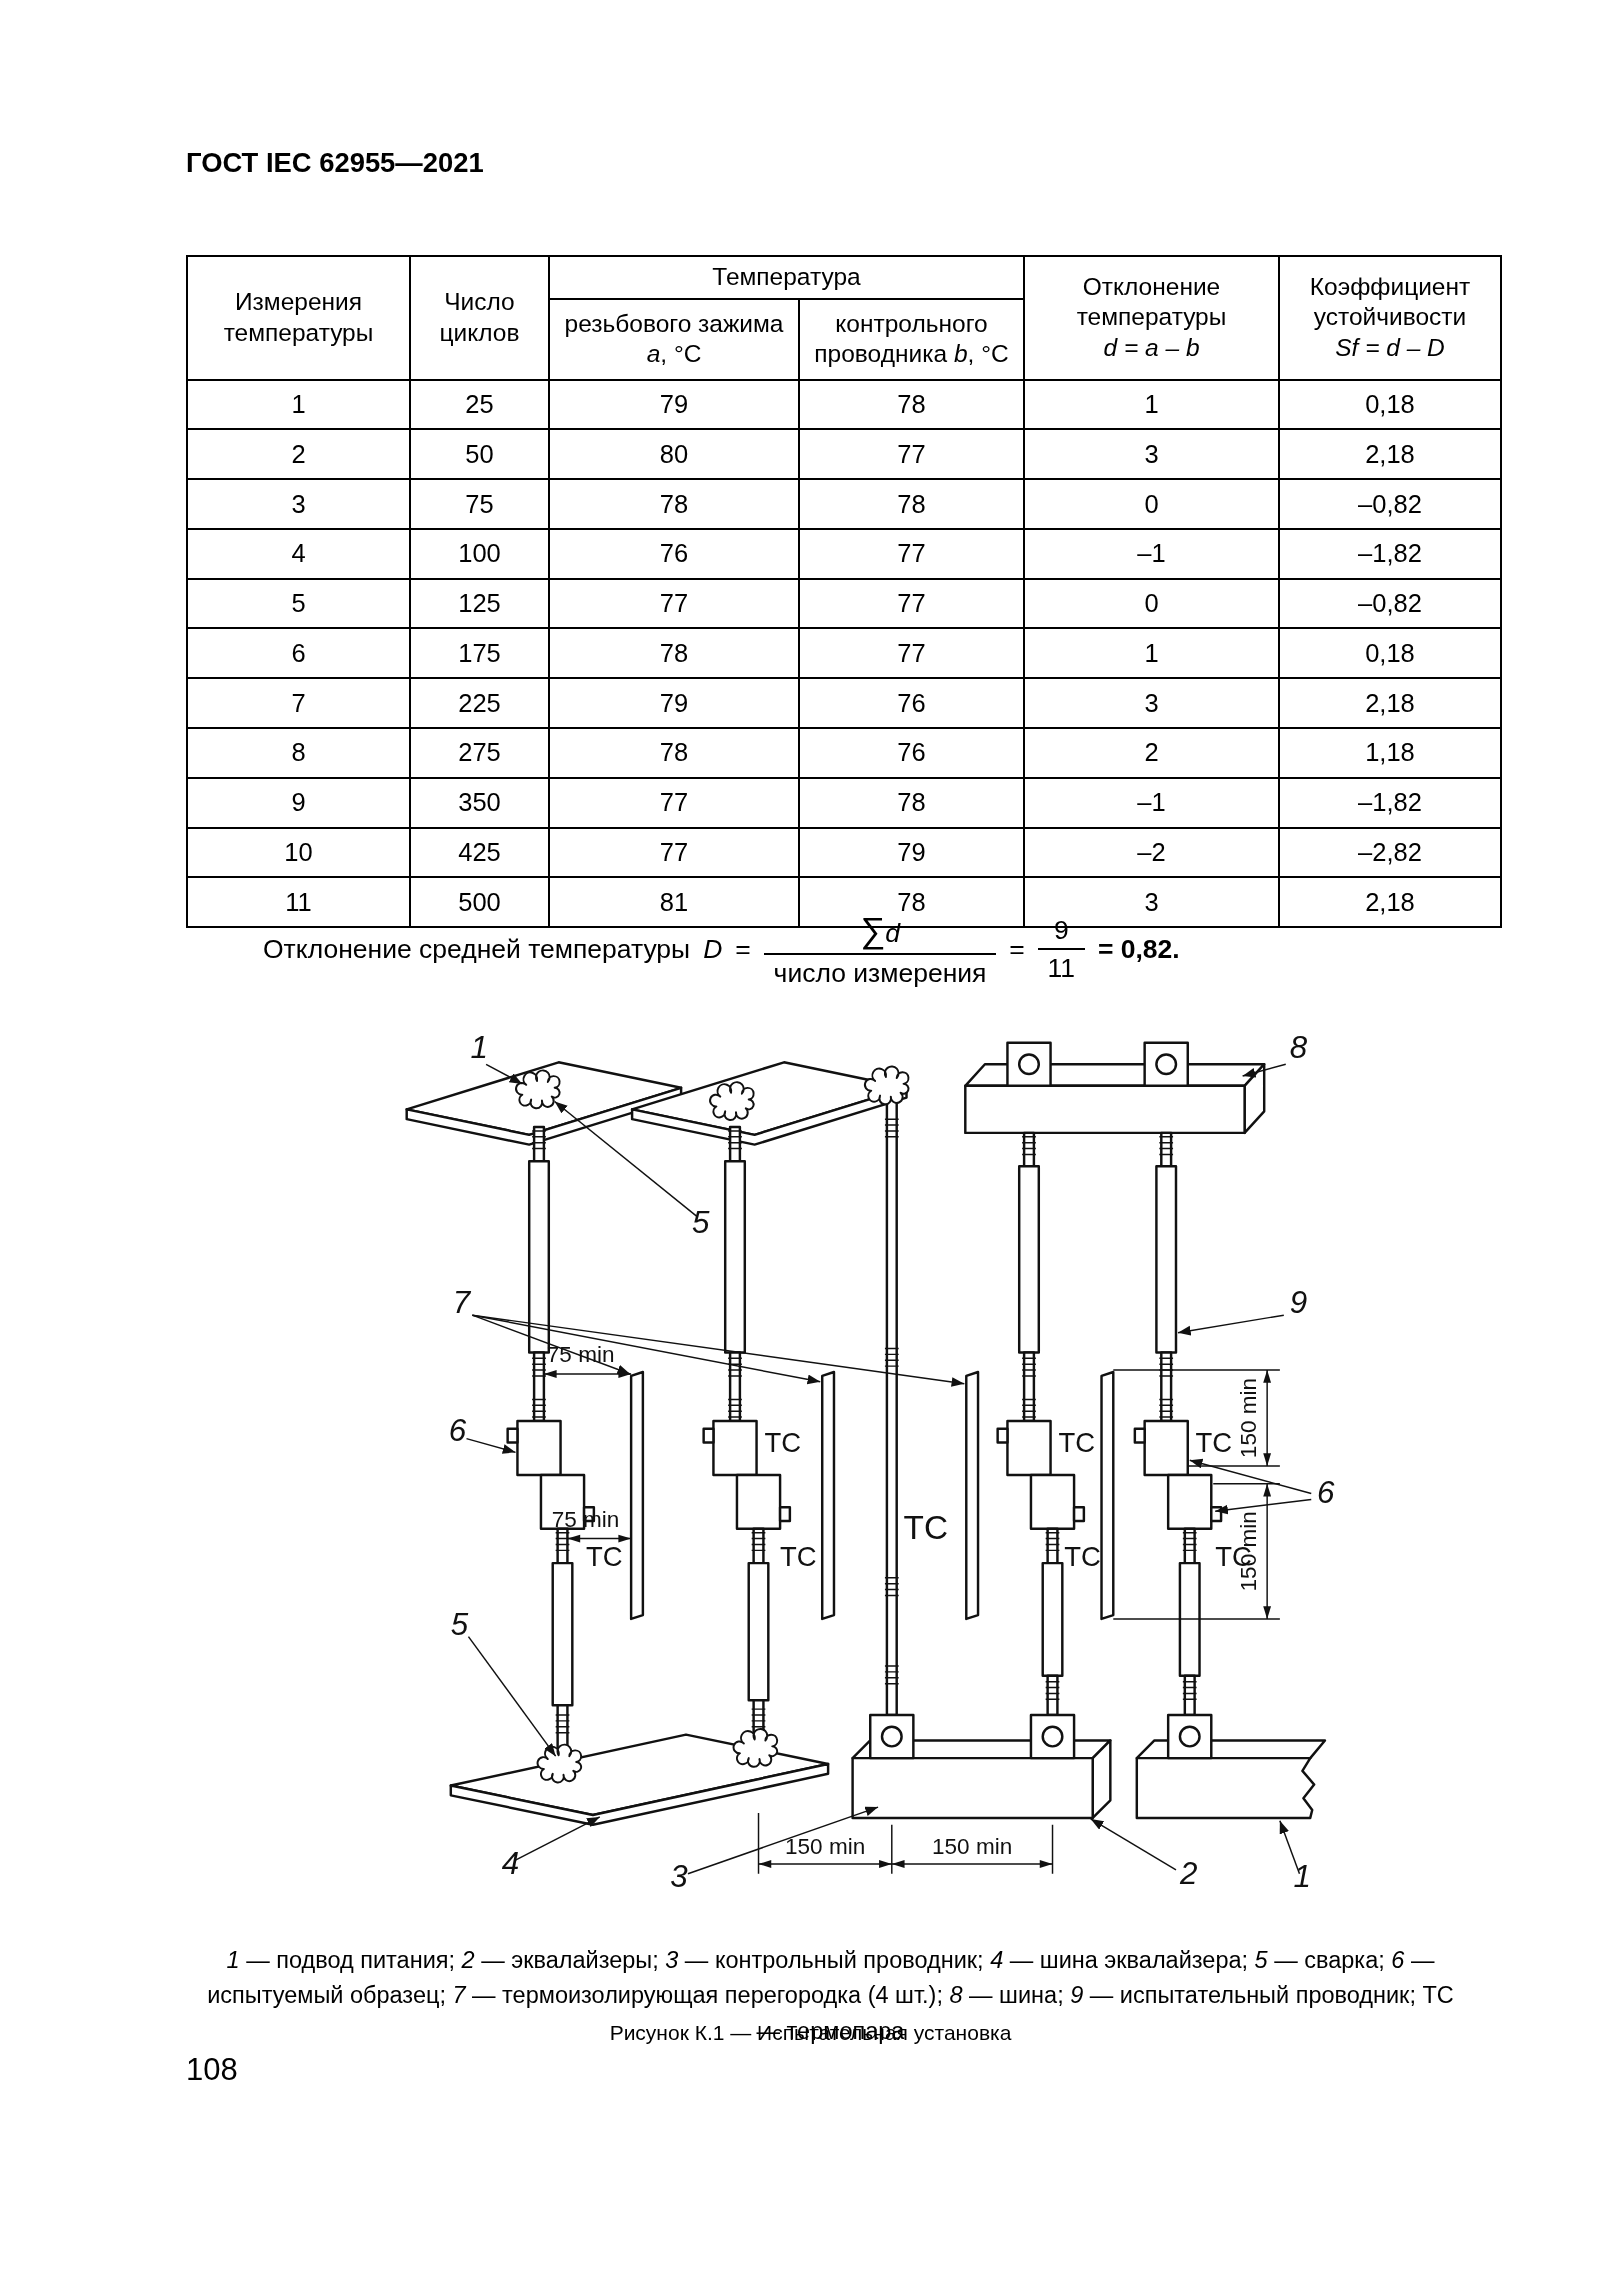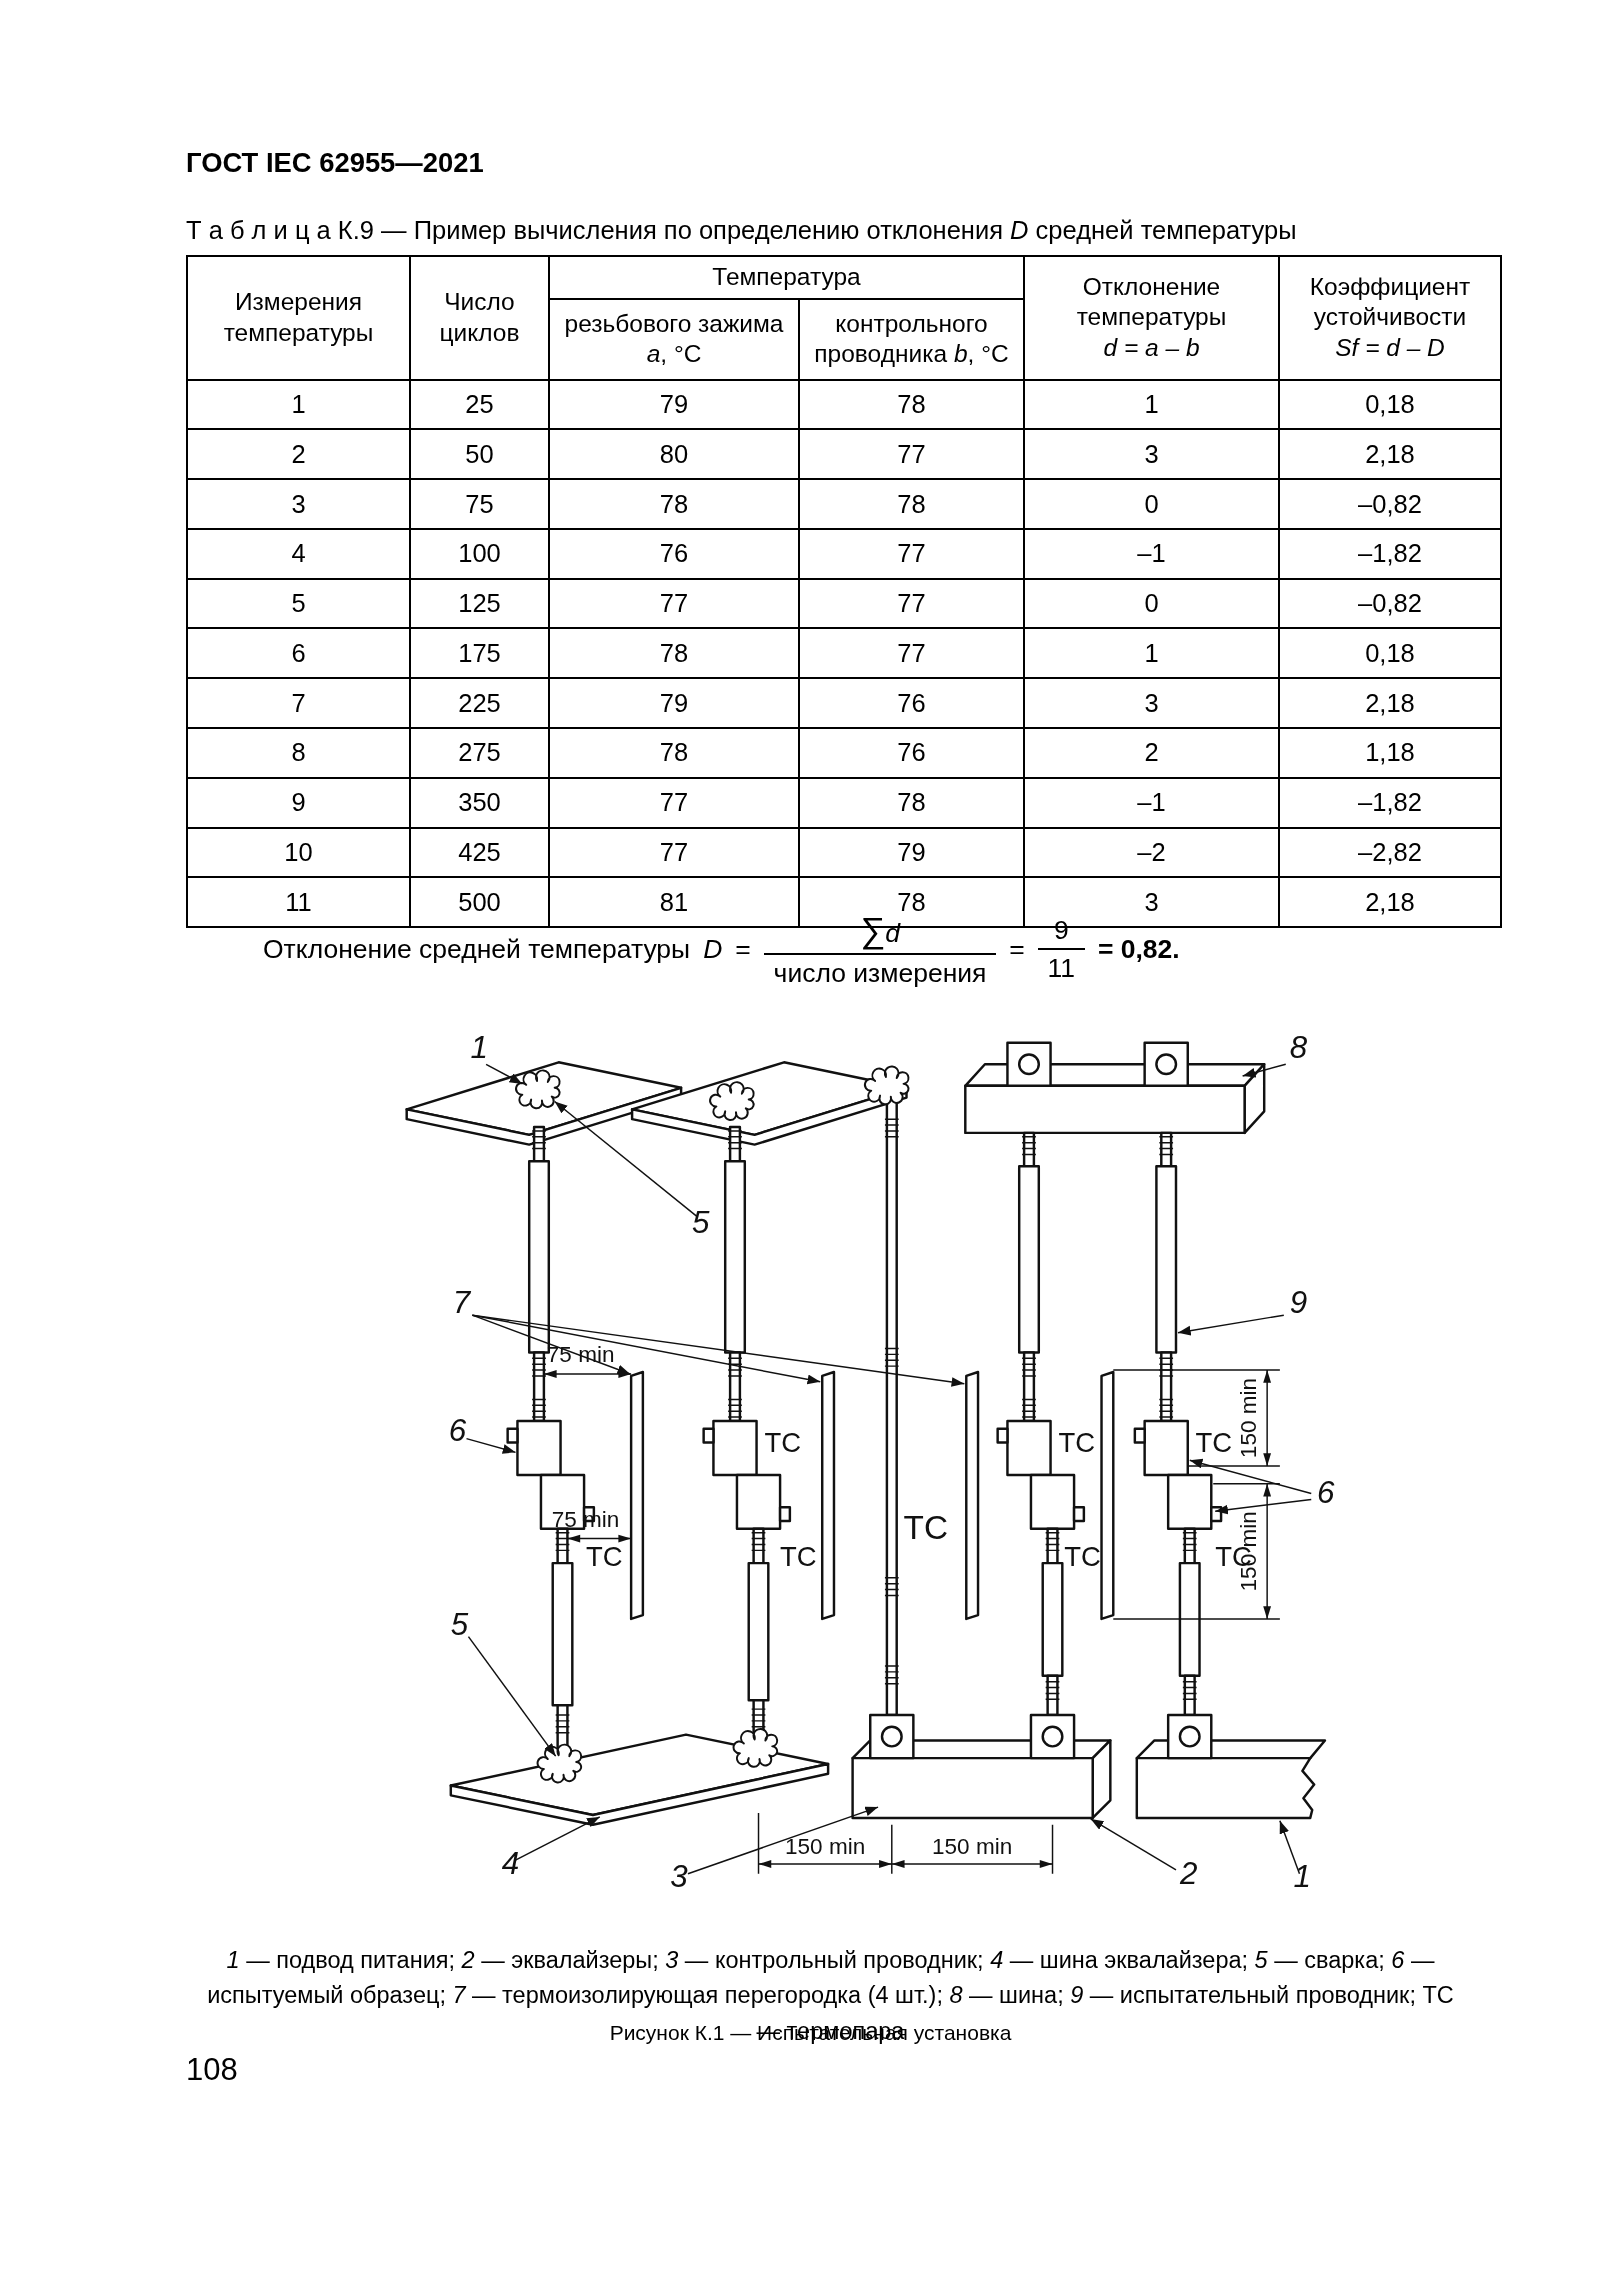--- a/index.html
+++ b/index.html
@@ -30,23 +30,20 @@
   .fig-title{position:absolute;left:0;top:2021px;width:100%;text-align:center;font-size:21px;}
   .page-num{position:absolute;left:186px;top:2052px;font-size:31px;}
 </style>
 </head>
 <body>
 
 <div class="page">
 
   <div class="doc-header">ГОСТ IEC 62955—2021</div>
 
-  <div class="table-caption">
-    <span>Т а б л и ц а   К.9 — Пример вычисления по определению отклонения </span><i>D</i><span> средней температуры</span>
-  </div>
 
   <table class="k-table">
     <colgroup>
       <col style="width:223px">
         <col style="width:139px">
         <col style="width:250px">
       <col style="width:225px">
         <col style="width:255px">
         <col style="width:222px">
     </colgroup>

